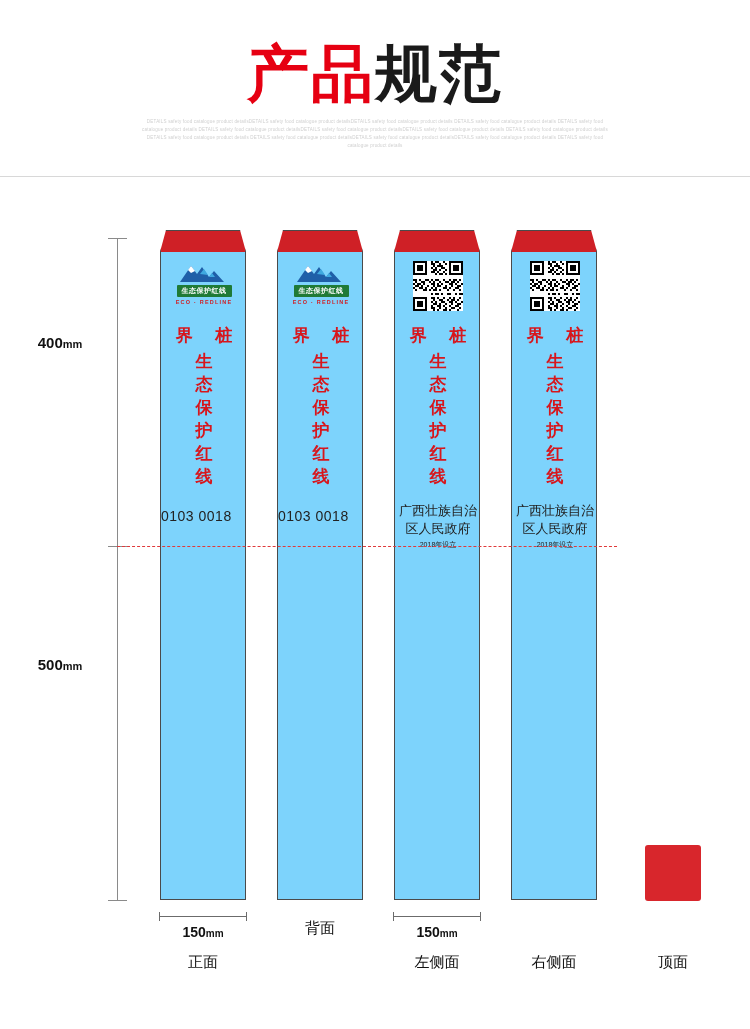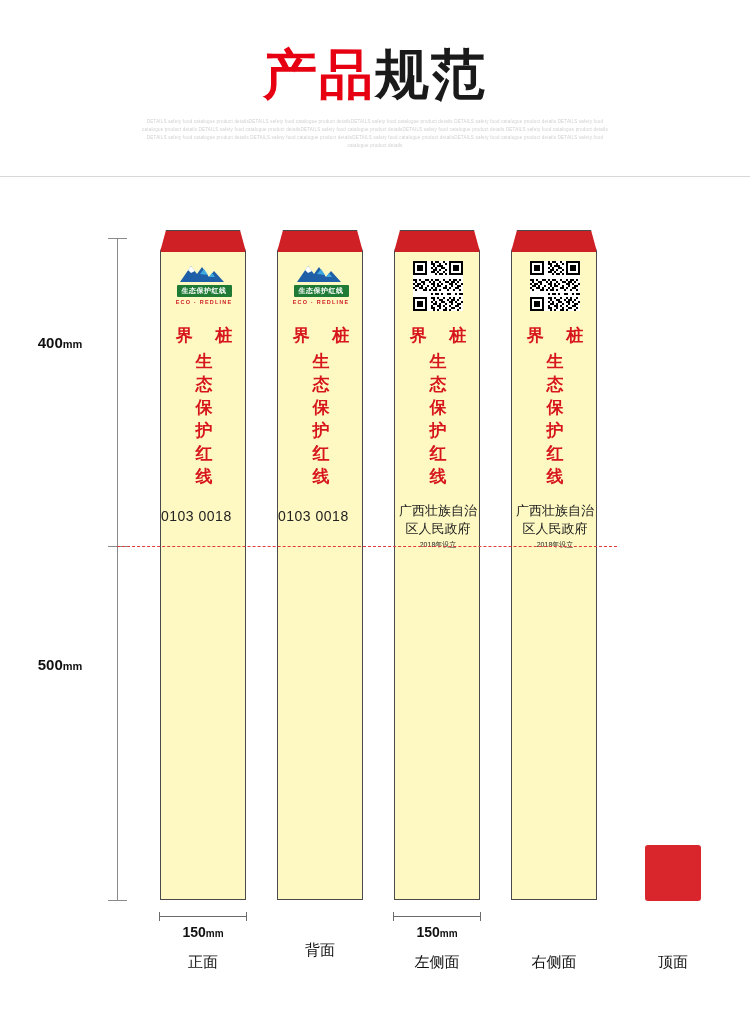--- a/index.html
+++ b/index.html
@@ -14,21 +14,21 @@
   .header{
     position:absolute;left:0;top:0;width:750px;height:176px;
   }
   .details-title{
     position:absolute;top:6px;left:0;width:750px;text-align:center;
     font-size:34px;letter-spacing:4px;color:#1a1a1a;
     font-family:"Liberation Sans", sans-serif;font-weight:400;
   }
   .cn-title{
     position:absolute;top:44px;left:0;width:750px;text-align:center;
-    font-size:54px;font-weight:bold;letter-spacing:2px;line-height:60px;
+    font-size:62px;font-weight:bold;letter-spacing:2px;line-height:60px;
   }
   .cn-title .red{color:#e60012;}
   .cn-title .black{color:#1a1a1a;}
   .blurb{
     position:absolute;top:118px;left:140px;width:470px;
     text-align:center;color:#cfcfcf;font-size:4.5px;line-height:8px;
     letter-spacing:0.2px;word-break:break-word;
   }
   .header-rule{
     position:absolute;left:0;top:176px;width:750px;height:1px;background:#d8d8d8;
@@ -44,21 +44,21 @@
   .vbar{position:absolute;left:117px;top:238px;width:1px;height:663px;background:#8a8a8a;}
   .vtick{position:absolute;left:108px;width:19px;height:1px;background:#8a8a8a;}
   .post-top{
     position:absolute;width:86px;height:22px;
     background:#cf2026;box-sizing:border-box;
     border-left:1px solid #4a4a4a;border-right:1px solid #4a4a4a;border-top:1px solid #4a4a4a;
     clip-path:polygon(0 100%, 6px 0, 80px 0, 100% 100%);
   }
   .post-body{
     position:absolute;width:86px;box-sizing:border-box;
-    border:1px solid #4a4a4a;border-top:none;background:#fef9c3;
+    border:1px solid #4a4a4a;border-top:none;background:#7dd3fc;
   }
 
   
   .logo-wrap{
     position:absolute;left:11px;top:8px;width:64px;height:48px;
     display:flex;flex-direction:column;align-items:center;justify-content:flex-start;
   }
   .logo-mtn{width:56px;height:24px;display:block;}
   .logo-cn{
     font-size:7px;color:#ffffff;background:#1f7a36;
@@ -496,16 +496,16 @@
 </div>
 
 <div class="hbar" style="left:393px;top:916px;width:88px;"></div>
 <div class="hcap" style="left:393px;top:912px;"></div>
 <div class="hcap" style="left:480px;top:912px;"></div>
 <div class="hlabel" style="left:377px;top:924px;width:120px;">
   <span>150</span><span class="unit">mm</span>
 </div>
 
 <div class="caption" style="left:143px;top:953px;">正面</div>
-<div class="caption" style="left:260px;top:919px;margin-top:22px;">背面</div>
+<div class="caption" style="left:260px;top:919px;">背面</div>
 <div class="caption" style="left:377px;top:953px;">左侧面</div>
 <div class="caption" style="left:494px;top:953px;">右侧面</div>
 <div class="caption" style="left:613px;top:953px;">顶面</div>
 
 </body></html>

